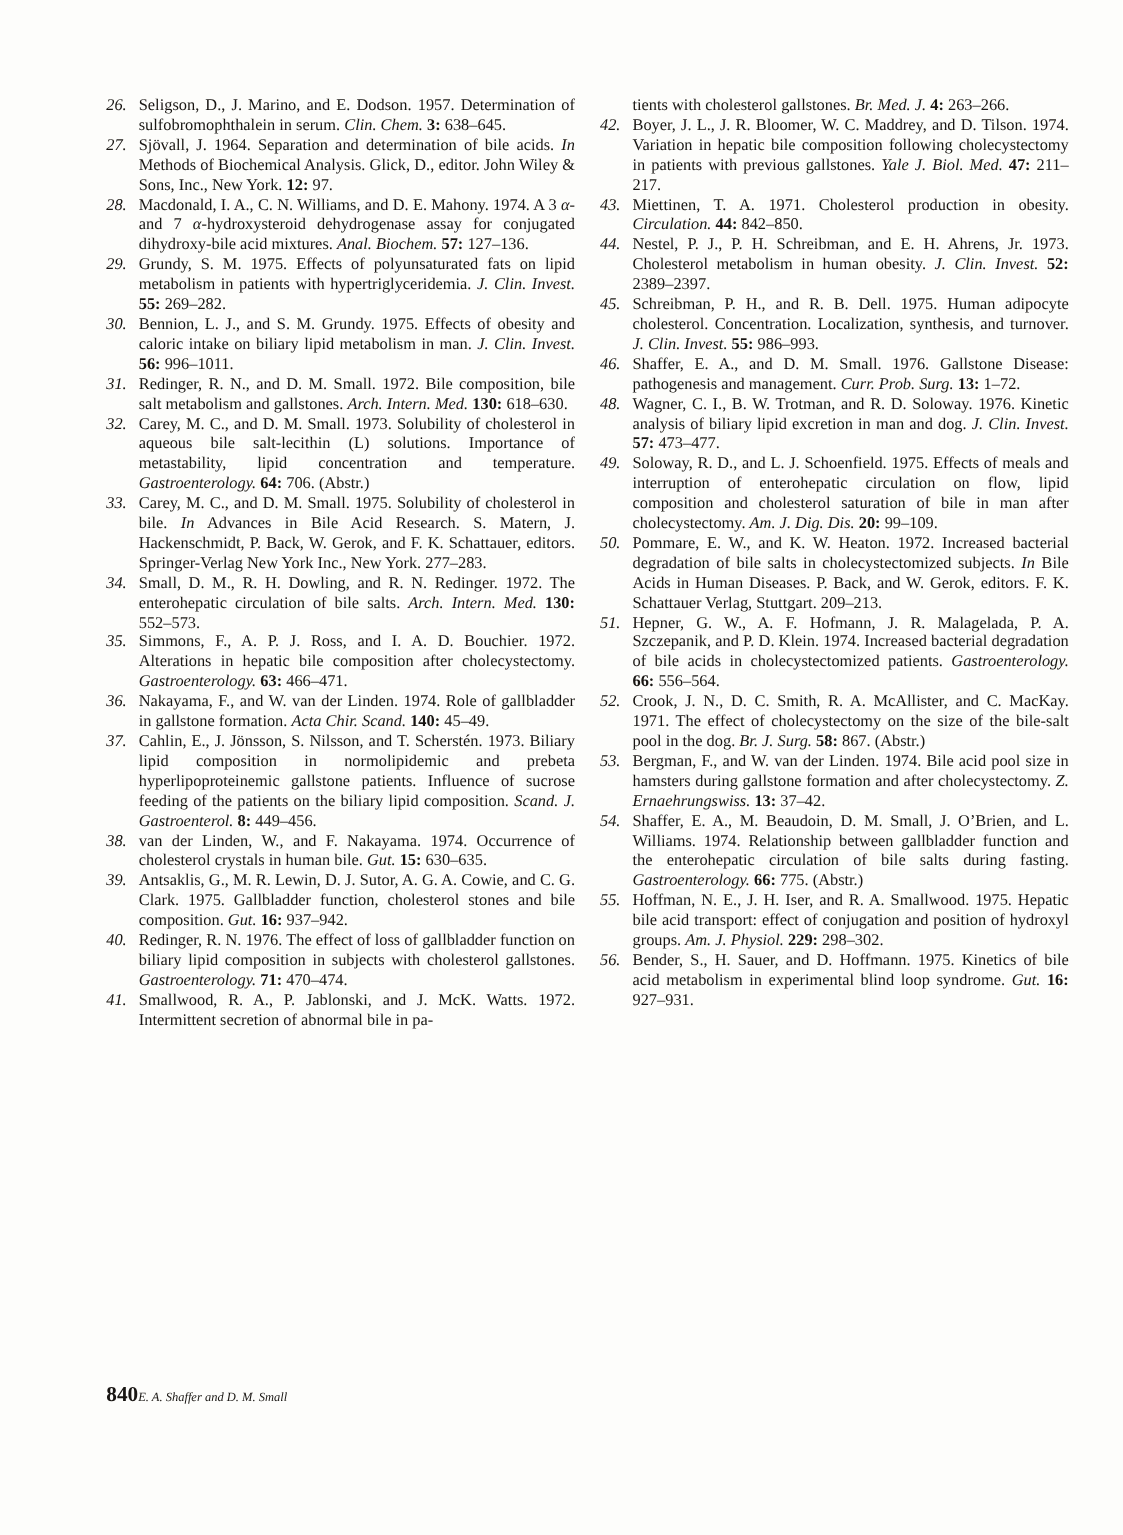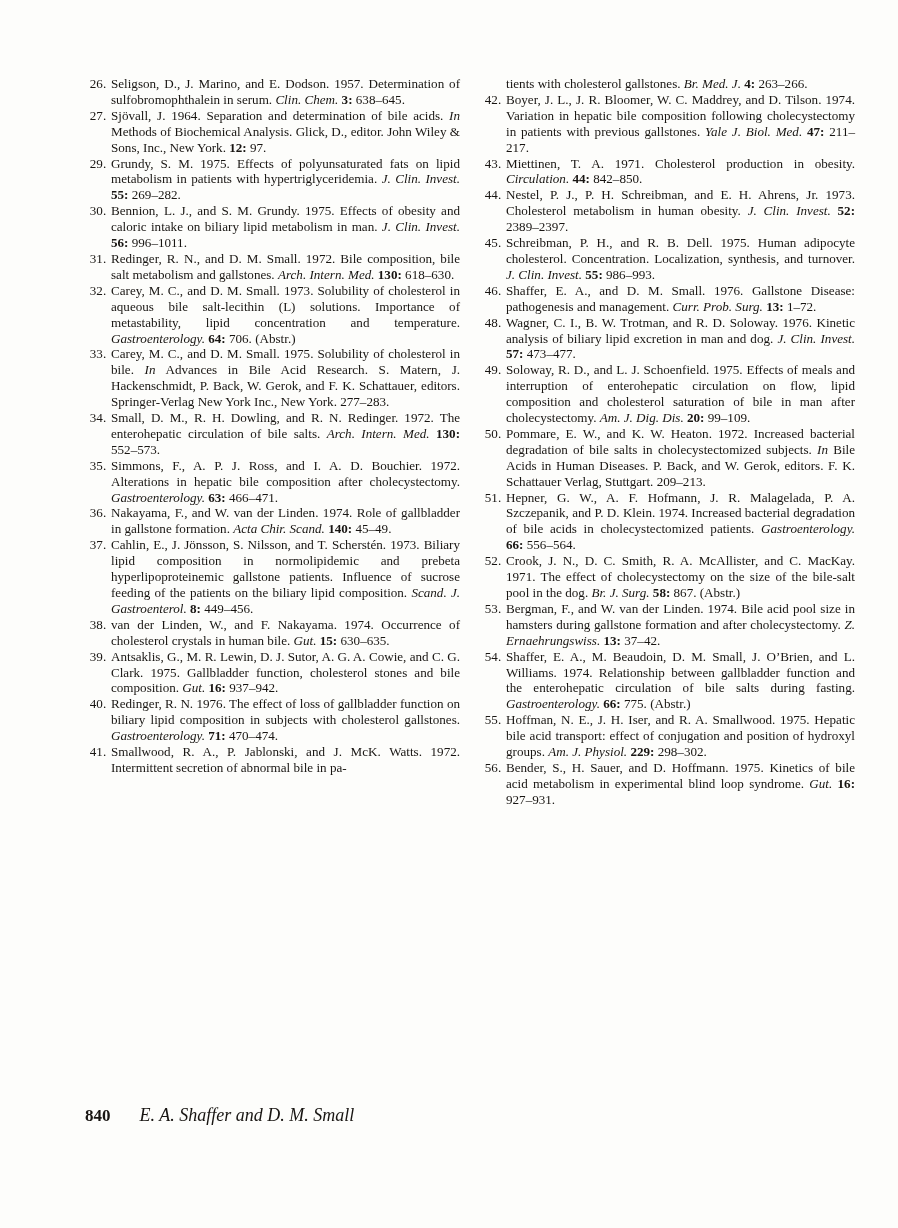--- a/index.html
+++ b/index.html
@@ -21,59 +21,63 @@
     position: absolute;
     left: 85px; top: 76px;
     width: 770px;
     display: flex;
     gap: 20px;
   }
   .col { width: 375px; }
   .ref { display: flex; }
   .ref-num {
     flex: 0 0 26px;
-    text-align: center;
+    text-align: left;
     white-space: nowrap;
+    font-style: italic;
   }
   .ref-text {
     flex: 1;
     text-align: justify;
     hyphens: none;
   }
   .ref-text i { font-style: italic; }
   .ref-text b { font-weight: bold; }
   .footer {
     position: absolute;
     left: 85px; top: 1108px;
     display: flex;
     align-items: baseline;
   }
   .page-num {
     font-weight: bold;
     font-size: 17px;
   }
   .running-title {
     font-style: italic;
-    font-size: 18px;
-    margin-left: 29px;
+    font-size: 10px;
   }
 </style>
 </head>
 <body>
 
 <div class="page">
   <div class="columns">
     <div class="col" id="col-left">
         <div class="ref">
           <span class="ref-num">26.</span>
           <span class="ref-text">Seligson, D., J. Marino, and E. Dodson. 1957. Determination of sulfobromophthalein in serum. <i>Clin. Chem.</i> <b>3:</b> 638–645.</span>
         </div>
         <div class="ref">
           <span class="ref-num">27.</span>
           <span class="ref-text">Sjövall, J. 1964. Separation and determination of bile acids. <i>In</i> Methods of Biochemical Analysis. Glick, D., editor. John Wiley &amp; Sons, Inc., New York. <b>12:</b> 97.</span>
+        </div>
+        <div class="ref">
+          <span class="ref-num">28.</span>
+          <span class="ref-text">Macdonald, I. A., C. N. Williams, and D. E. Mahony. 1974. A 3 <i>α</i>- and 7 <i>α</i>-hydroxysteroid dehydrogenase assay for conjugated dihydroxy-bile acid mixtures. <i>Anal. Biochem.</i> <b>57:</b> 127–136.</span>
         </div>
         <div class="ref">
           <span class="ref-num">29.</span>
           <span class="ref-text">Grundy, S. M. 1975. Effects of polyunsaturated fats on lipid metabolism in patients with hypertriglyceridemia. <i>J. Clin. Invest.</i> <b>55:</b> 269–282.</span>
         </div>
         <div class="ref">
           <span class="ref-num">30.</span>
           <span class="ref-text">Bennion, L. J., and S. M. Grundy. 1975. Effects of obesity and caloric intake on biliary lipid metabolism in man. <i>J. Clin. Invest.</i> <b>56:</b> 996–1011.</span>
         </div>
         <div class="ref">

